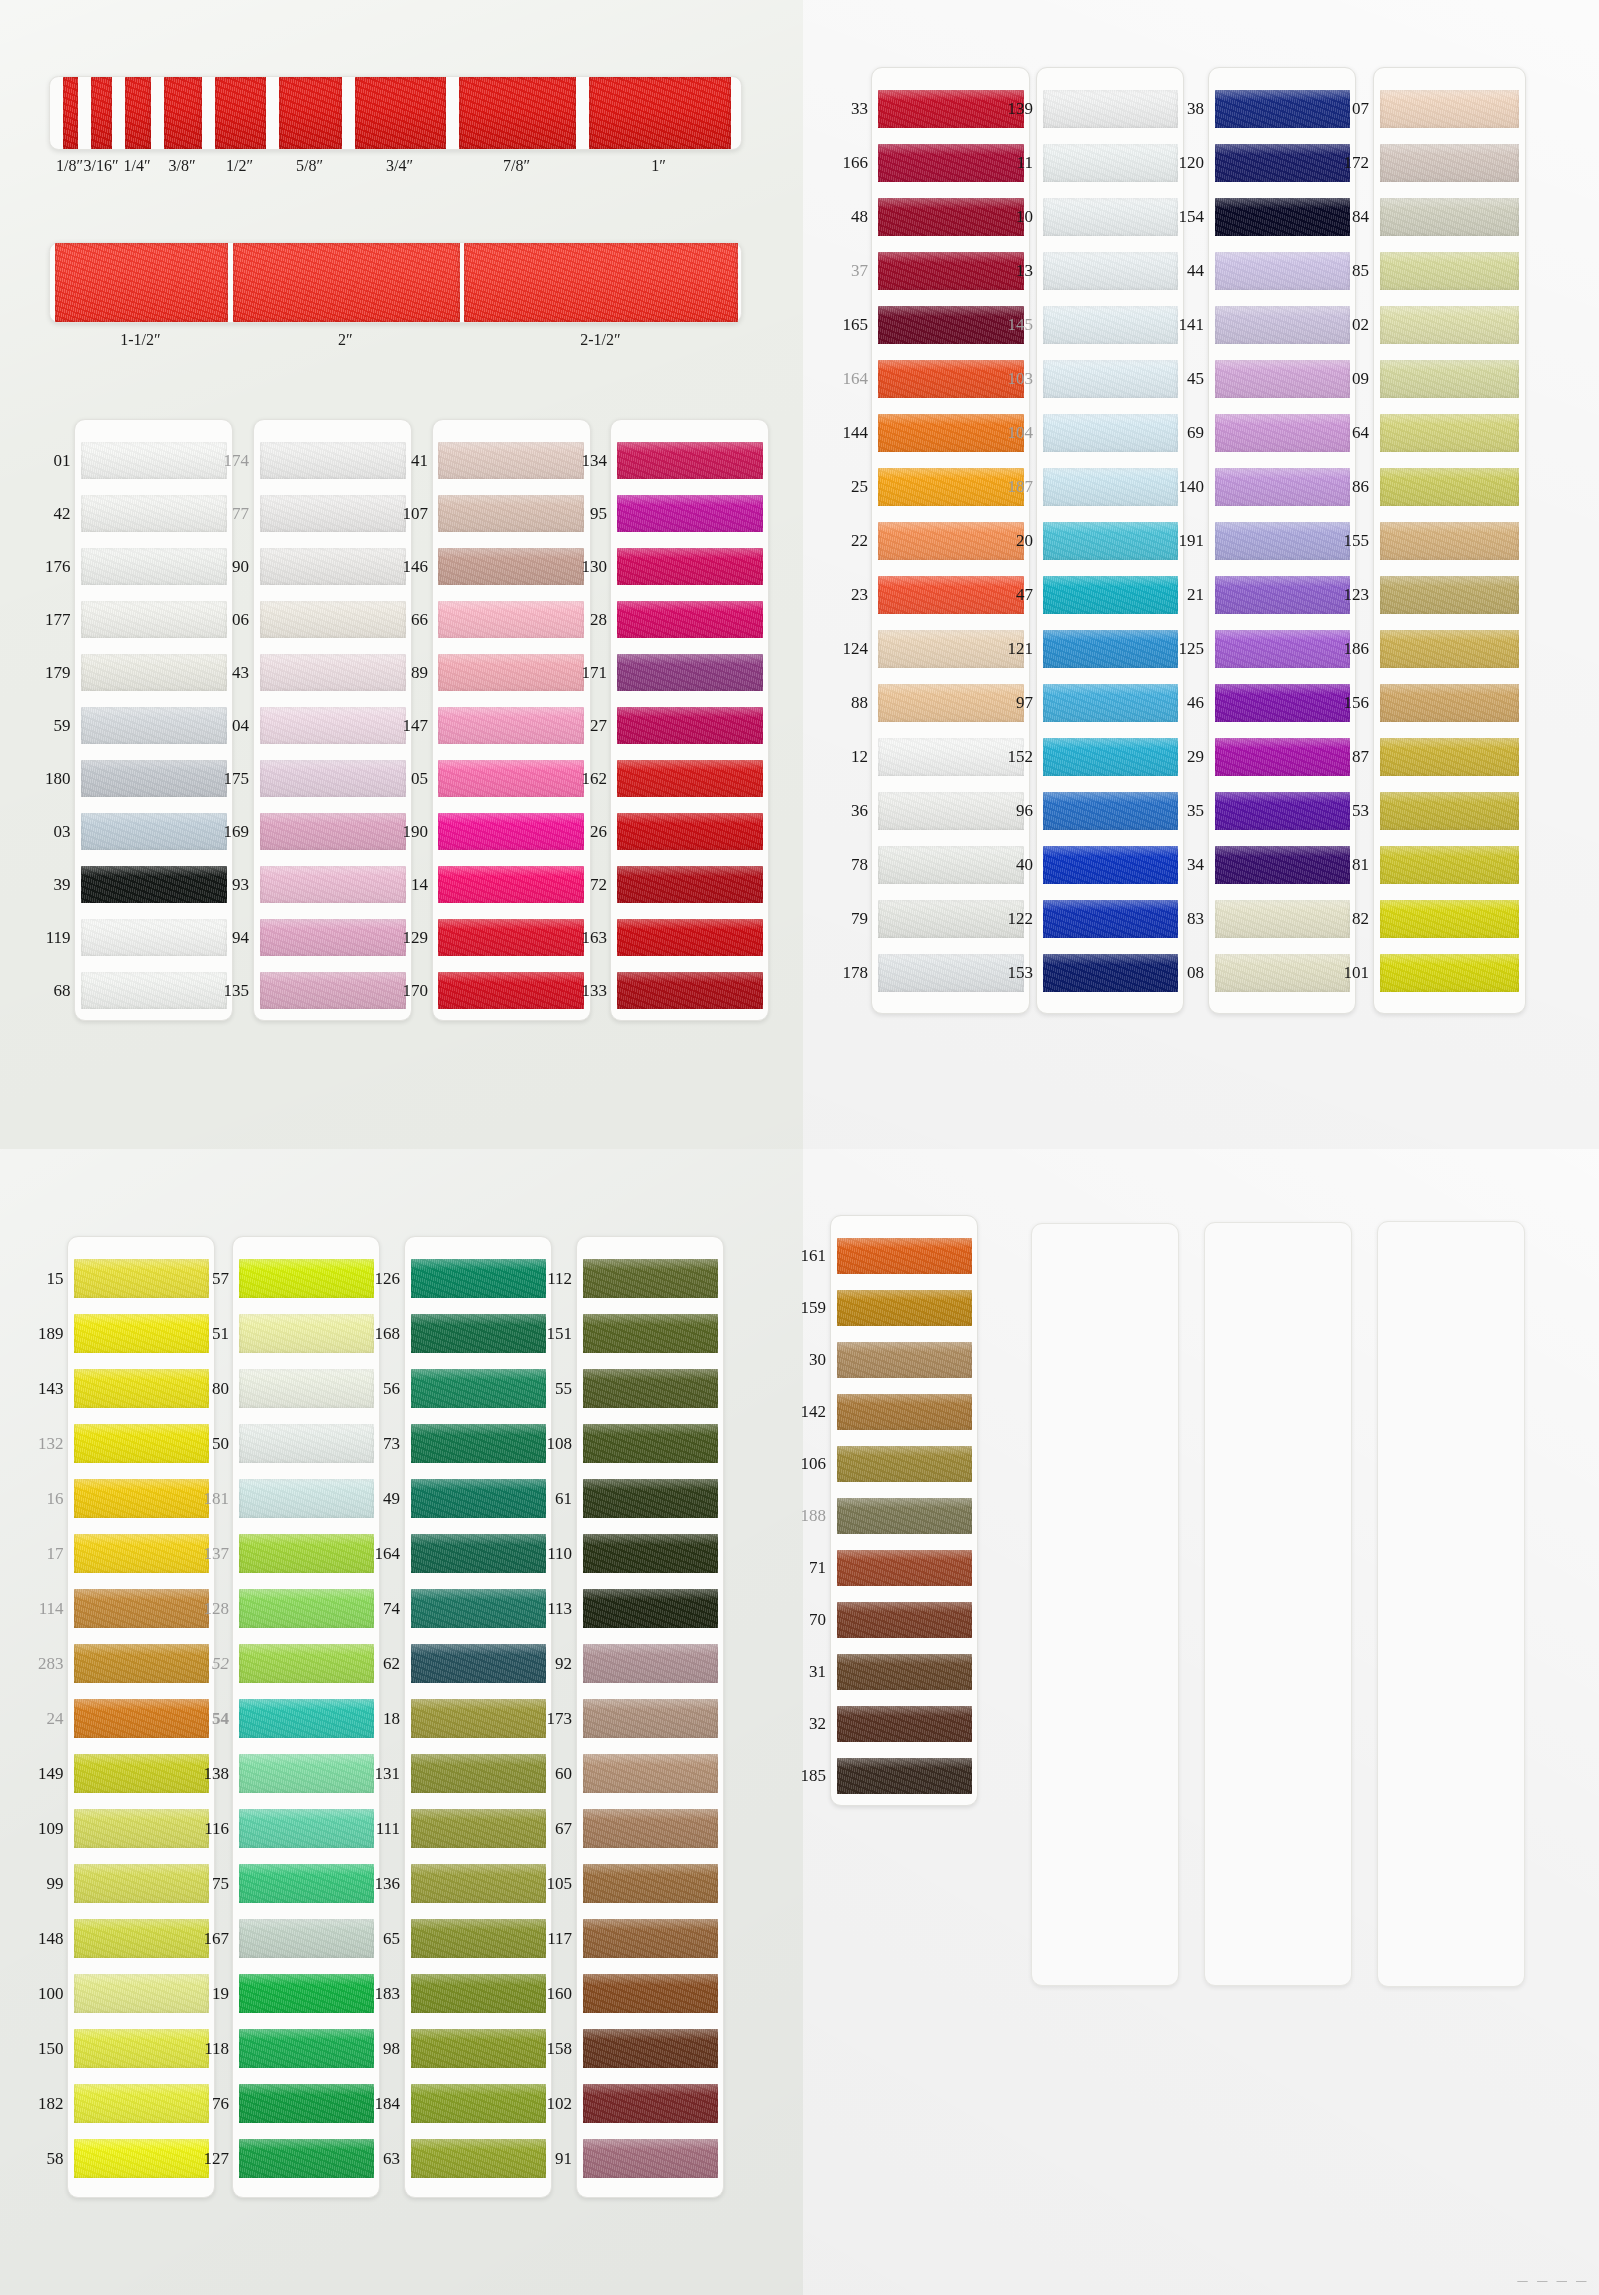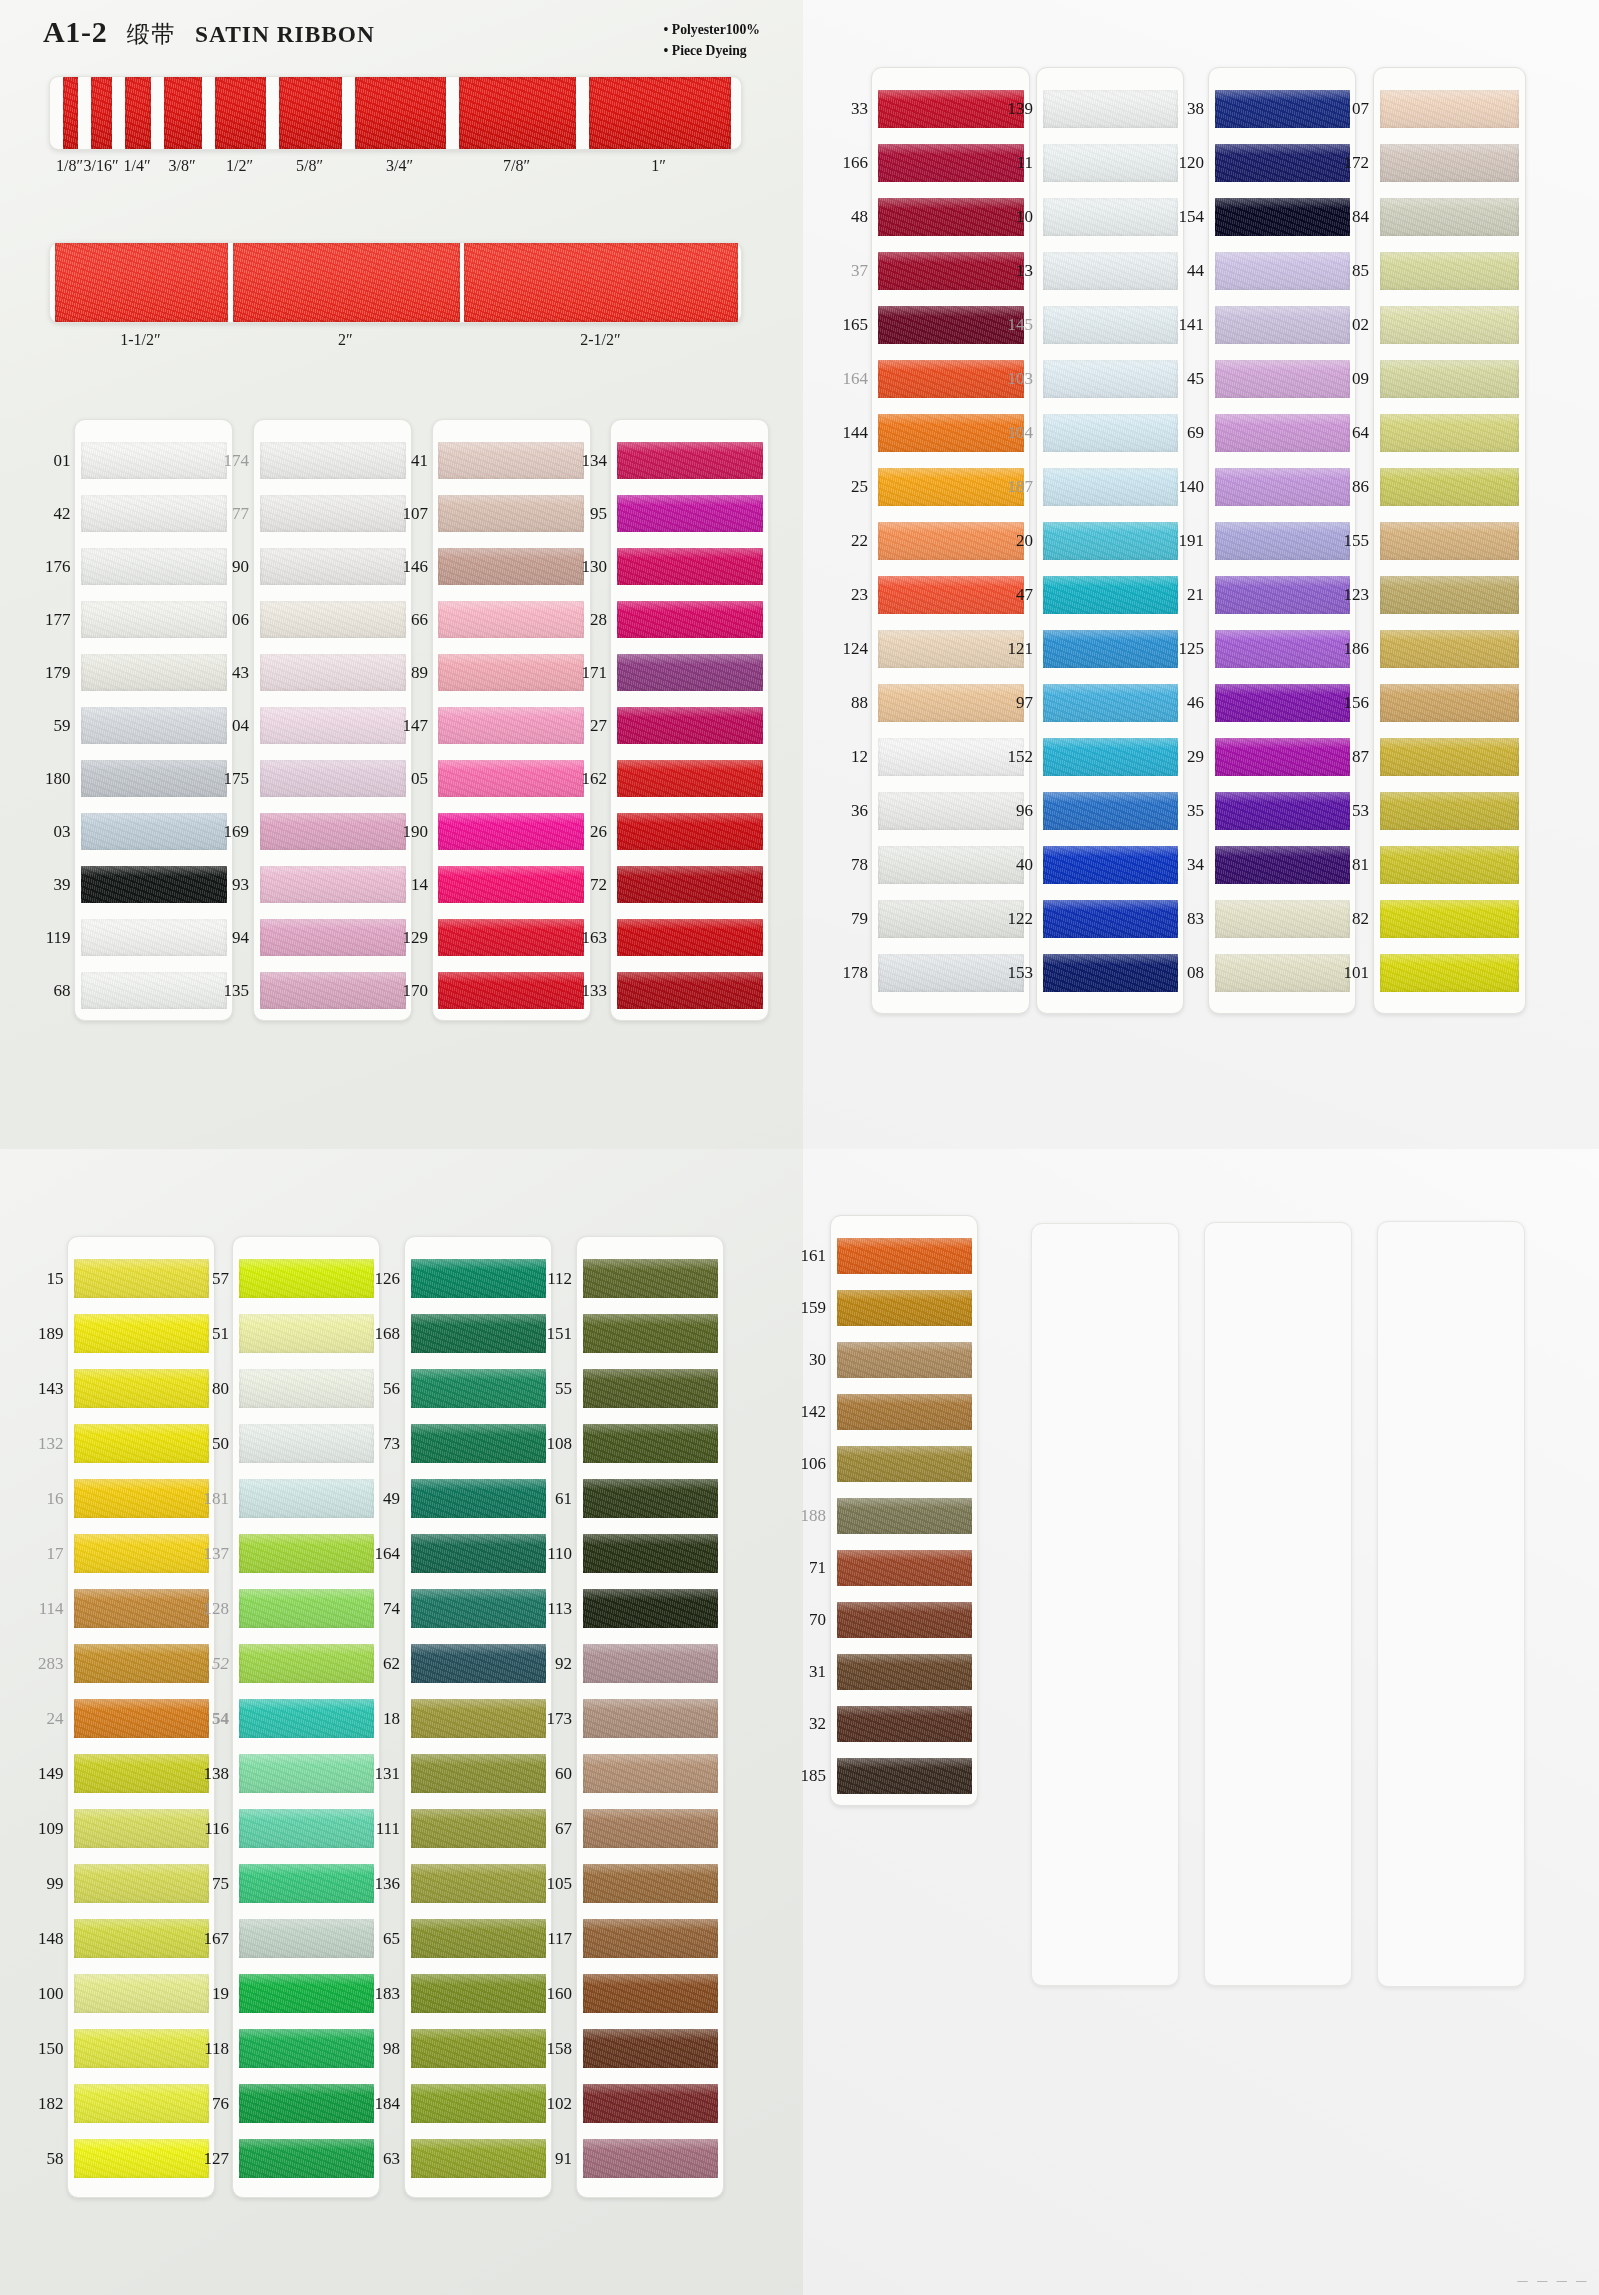--- a/index.html
+++ b/index.html
@@ -130,31 +130,20 @@
   <div class="quad" id="q-tr">
     <div class="sheen" style="background:linear-gradient(200deg, rgba(255,255,255,.6) 0%, rgba(255,255,255,0) 40%, rgba(0,0,0,.02) 100%);"></div>
   </div>
   <div class="quad" id="q-bl">
     <div class="sheen" style="background:linear-gradient(150deg, rgba(255,255,255,.5) 0%, rgba(255,255,255,0) 45%, rgba(0,0,0,.02) 100%);"></div>
   </div>
   <div class="quad" id="q-br">
     <div class="sheen" style="background:linear-gradient(210deg, rgba(255,255,255,.65) 0%, rgba(255,255,255,0) 50%, rgba(0,0,0,.015) 100%);"></div>
   </div>
 
-  <div id="header">
-    <div id="hdr-left">
-      <span id="code">A1-2</span>
-      <span id="cn">缎带</span>
-      <span id="en">SATIN RIBBON</span>
-    </div>
-    <div id="hdr-right">
-      <div>• Polyester100%</div>
-      <div>• Piece Dyeing</div>
-    </div>
-  </div>
 
   <div class="strip-card" id="strip1">
     <div class="strip-inner" id="strip1-inner">
         <div class="wgap" style="width: 13px;"></div>
         <div class="wband" style="width: 15px;"></div>
         <div class="wgap" style="width: 13px;"></div>
         <div class="wband" style="width: 20.6px;"></div>
         <div class="wgap" style="width: 13px;"></div>
         <div class="wband" style="width: 26px;"></div>
         <div class="wgap" style="width: 13px;"></div>

